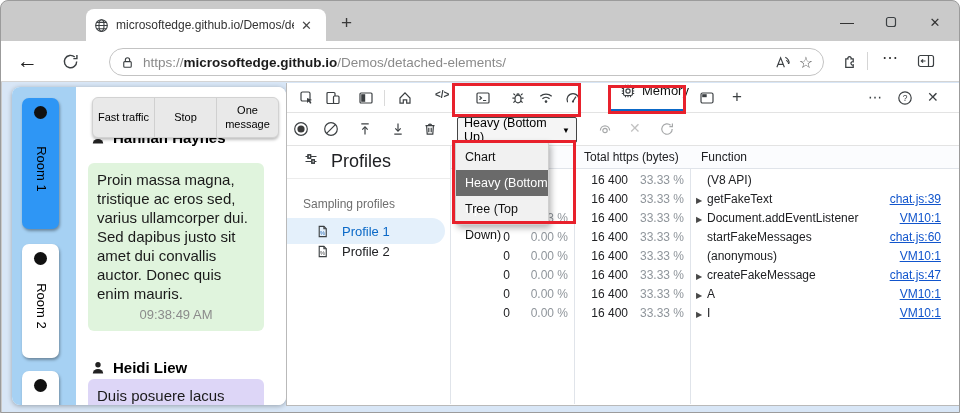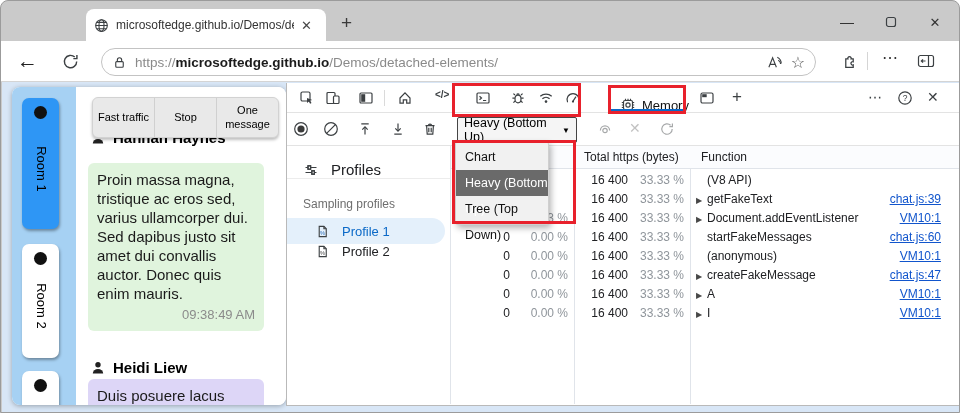--- a/index.html
+++ b/index.html
@@ -24,21 +24,21 @@
   #newtab{position:absolute;left:340px;top:12px;font-size:19px;color:#3a3a3a}
   .wc{position:absolute;top:10px;width:30px;height:22px;display:flex;align-items:center;justify-content:center;color:#333}
   #wc-min{left:831px;font-size:14px}
   #wc-max{left:875px}
   #wc-close{left:919px;font-size:13px}
 
   
   #toolbar{position:absolute;left:0;top:40px;width:960px;height:41px;background:#fff;border-bottom:1px solid #d4d4d4}
   #back{position:absolute;left:16px;top:8px;font-size:21px;color:#222}
   #reload{position:absolute;left:60px;top:11px}
-  #addressbar{position:absolute;left:100px;top:7px;width:715px;height:28px;background:#fff;
+  #addressbar{position:absolute;left:108px;top:7px;width:715px;height:28px;background:#fff;
       border:1px solid #c3c3c3;border-radius:15px;display:flex;align-items:center;padding:0 10px;gap:8px}
   #url{font-size:13.5px;color:#8a8a8a;white-space:nowrap;overflow:hidden;flex:1}
   #url .domain{color:#1b1b1b;font-weight:700}
   #star{font-size:16px;color:#555}
   .bar-ic{position:absolute;top:12px}
   #toolbar-divider{position:absolute;left:866px;top:11px;width:1px;height:18px;background:#d5d5d5}
   #dots{position:absolute;left:881px;top:7px;font-size:16px;color:#333;letter-spacing:1px}
 
   
   #content{position:absolute;left:1px;top:81px;width:958px;height:331px;background:var(--page_bg)}
@@ -59,42 +59,42 @@
   #head1{left:14px;top:42px;z-index:1}
   #head2{left:14px;top:272px}
   #btnstrip{position:absolute;left:16px;top:10px;width:187px;height:41px;background:#e9e9e9;border:1px solid #d2d2d2;
         border-radius:6px;box-shadow:0 2px 3px rgba(0,0,0,.25);display:flex;z-index:2}
   .chat-btn{flex:1;display:flex;align-items:center;justify-content:center;text-align:center;
         font-size:11px;line-height:1.2;color:#000;border-right:1px solid #d0d0d0;font-family:inherit}
   .chat-btn:last-child{border-right:none}
   .bubble{position:absolute;left:12px;width:176px;border-radius:6px;padding:7px 9px;font-size:15px;line-height:19px;color:#1a1a1a}
   #bubble1{top:76px;background:var(--bubble_green)}
   #bubble2{top:292px;height:40px;background:var(--bubble_purple)}
-  .stamp{display:block;text-align:right;font-size:13px;color:#8b8b8b;margin-top:2px}
+  .stamp{display:block;text-align:center;font-size:13px;color:#8b8b8b;margin-top:2px}
 
   
   #devtools{position:absolute;left:284px;top:1px;width:675px;height:323px;background:#fff;
         border-left:1px solid #b9b9b9;border-bottom:1px solid #b9b9b9;font-size:12px}
   #dt-tabbar{position:absolute;left:0;top:0;width:100%;height:30px;border-bottom:1px solid #e3e3e3;background:#fff}
   .dt-ic{position:absolute;top:7px}
   #dt-sep1{position:absolute;left:97px;top:7px;width:1px;height:16px;background:#dadada}
-  #memtab{position:absolute;left:327px;top:0;height:30px;display:flex;align-items:flex-end;gap:6px;padding:0 6px}
+  #memtab{position:absolute;left:327px;top:0;height:30px;display:flex;align-items:flex-start;gap:6px;padding:0 6px}
   #memtab-label{font-size:13px;color:#111}
   #mem-underline{position:absolute;left:324px;top:26px;width:72px;height:3px;background:var(--accent_blue)}
   #dt-tabbar .txt-ic{position:absolute;top:6px;font-size:14px;color:#3c4043}
 
   #dt-toolbar{position:absolute;left:0;top:30px;width:100%;height:33px;border-bottom:1px solid #e3e3e3;background:#fff}
   #dt-toolbar .tb-ic{position:absolute;top:8px}
   #view-select{position:absolute;left:170px;top:4px;width:120px;height:26px;background:#f5f5f5;border:1px solid #454545;
        border-radius:2px;display:flex;align-items:center;justify-content:space-between;padding:0 6px;font-size:12.5px;color:#000}
   .disabled-ic{opacity:.45}
 
   #dt-side{position:absolute;left:0;top:63px;width:163px;height:258px;background:#fff}
   #profiles-head{position:absolute;left:0;top:5px;width:100%;height:28px;border-bottom:1px solid #ececec;
-       display:flex;align-items:flex-end;gap:12px;padding-left:16px;font-size:15px;color:#202124}
+       display:flex;align-items:flex-start;gap:12px;padding-left:16px;font-size:18px;color:#202124}
   #sampling-label{position:absolute;left:16px;top:51px;font-size:12px;color:#6e6e6e}
   .profile-item{position:absolute;left:0;width:158px;height:26px;display:flex;align-items:center;gap:12px;
        padding-left:28px;font-size:13px;color:#202124}
   #profile1{top:72px;background:#e4f0fb;border-radius:0 14px 14px 0;color:var(--accent_blue)}
   #profile2{top:92px}
 
   #dt-grid{position:absolute;left:163px;top:63px;width:511px;height:258px;border-left:1px solid #e0e4ea;background:#fff}
   .col-div{position:absolute;top:0;width:1px;height:258px;background:#e0e4ea}
   #grid-head{position:absolute;left:0;top:0;width:100%;height:23px;border-bottom:1px solid #e0e4ea;background:#fbfcfe}
   #grid-head span{position:absolute;top:4px;font-size:12px;color:#202124}

